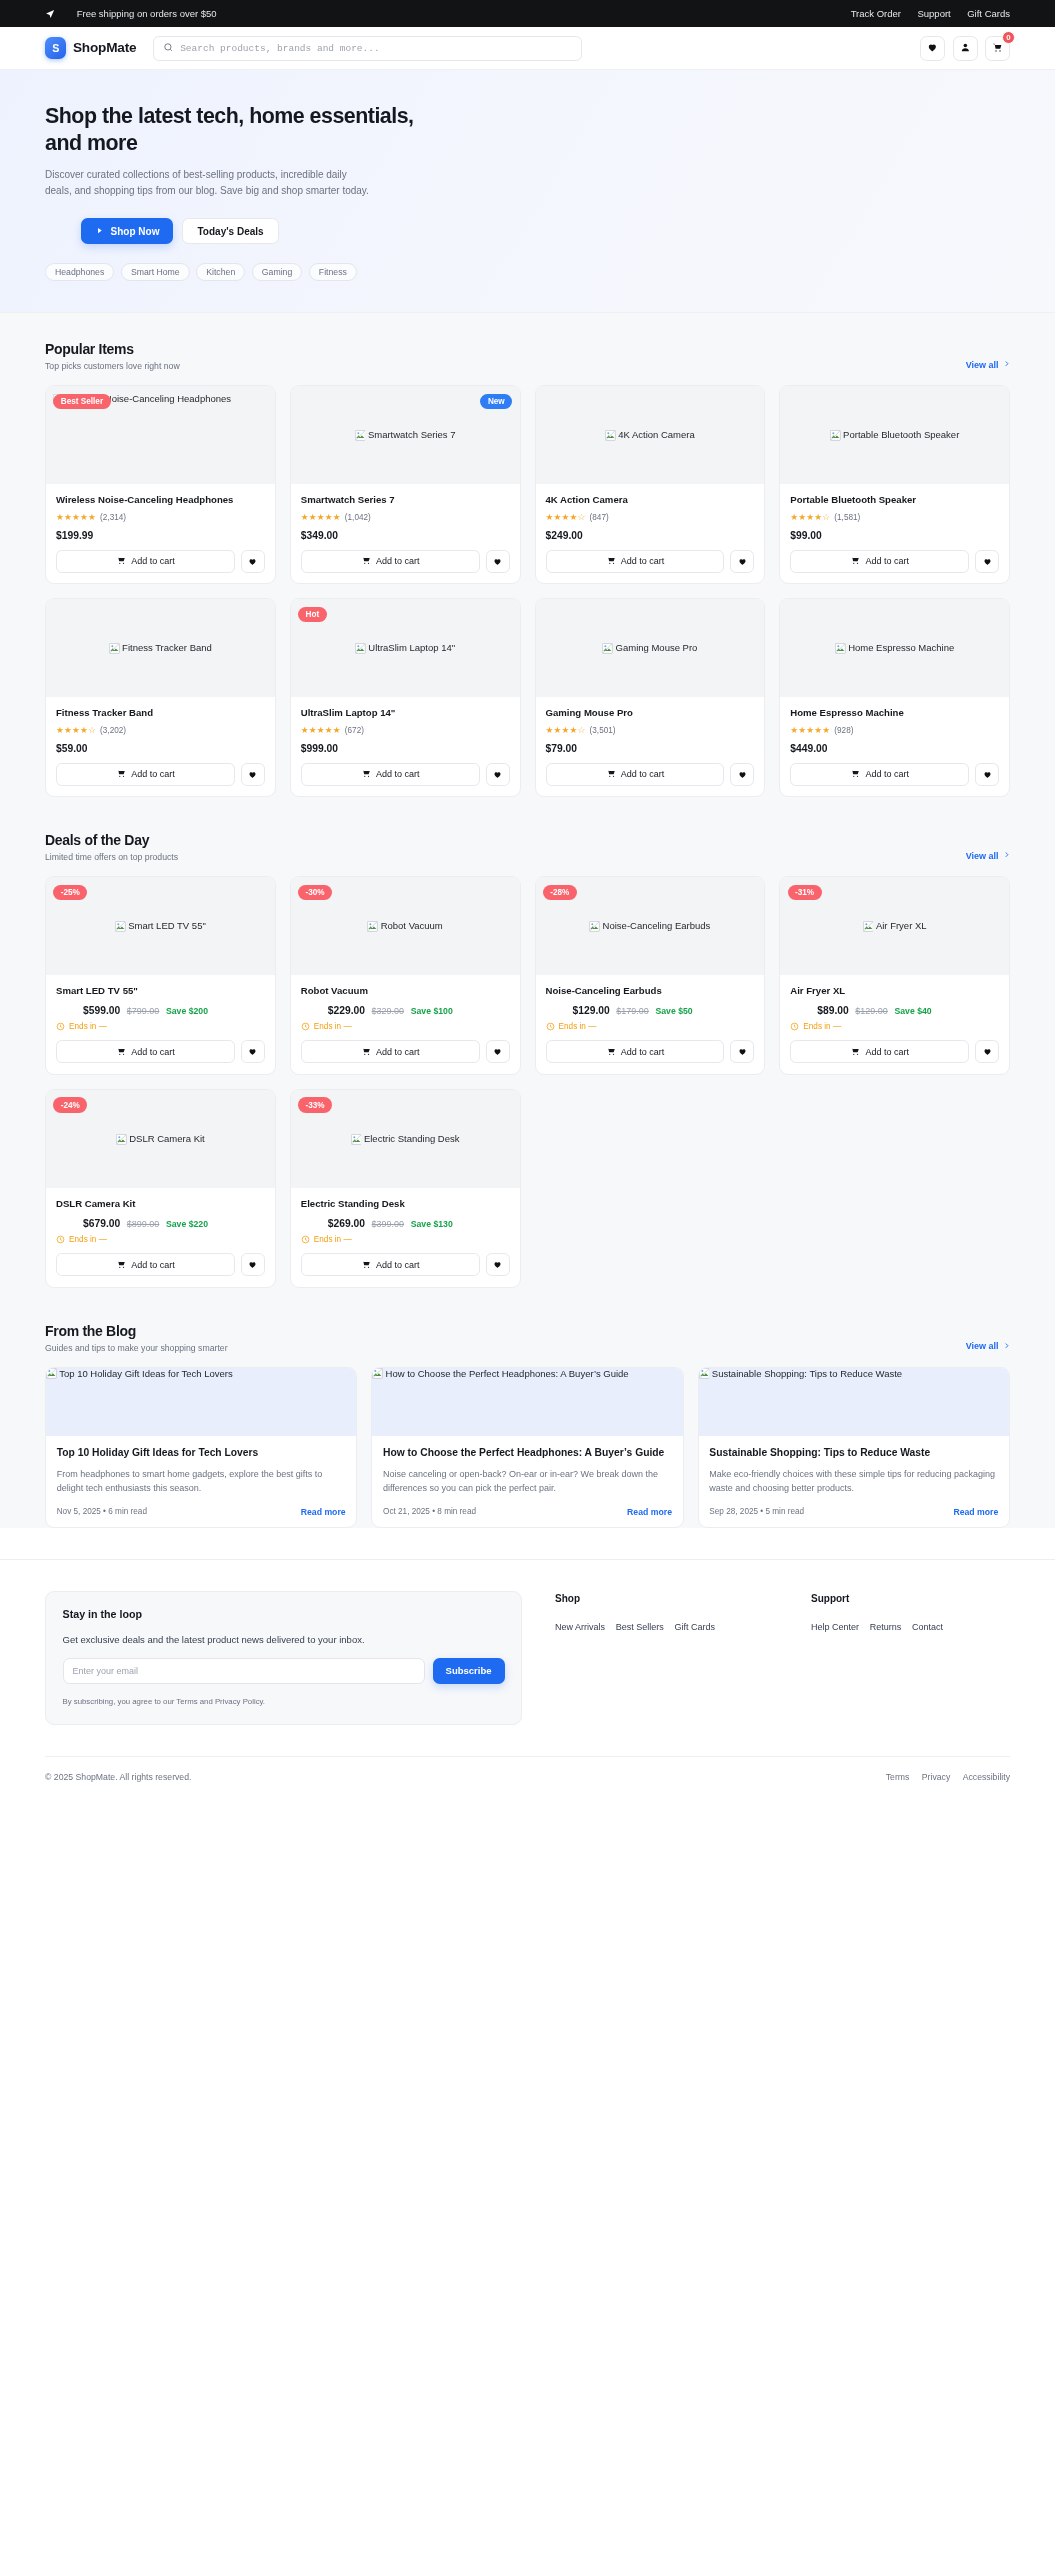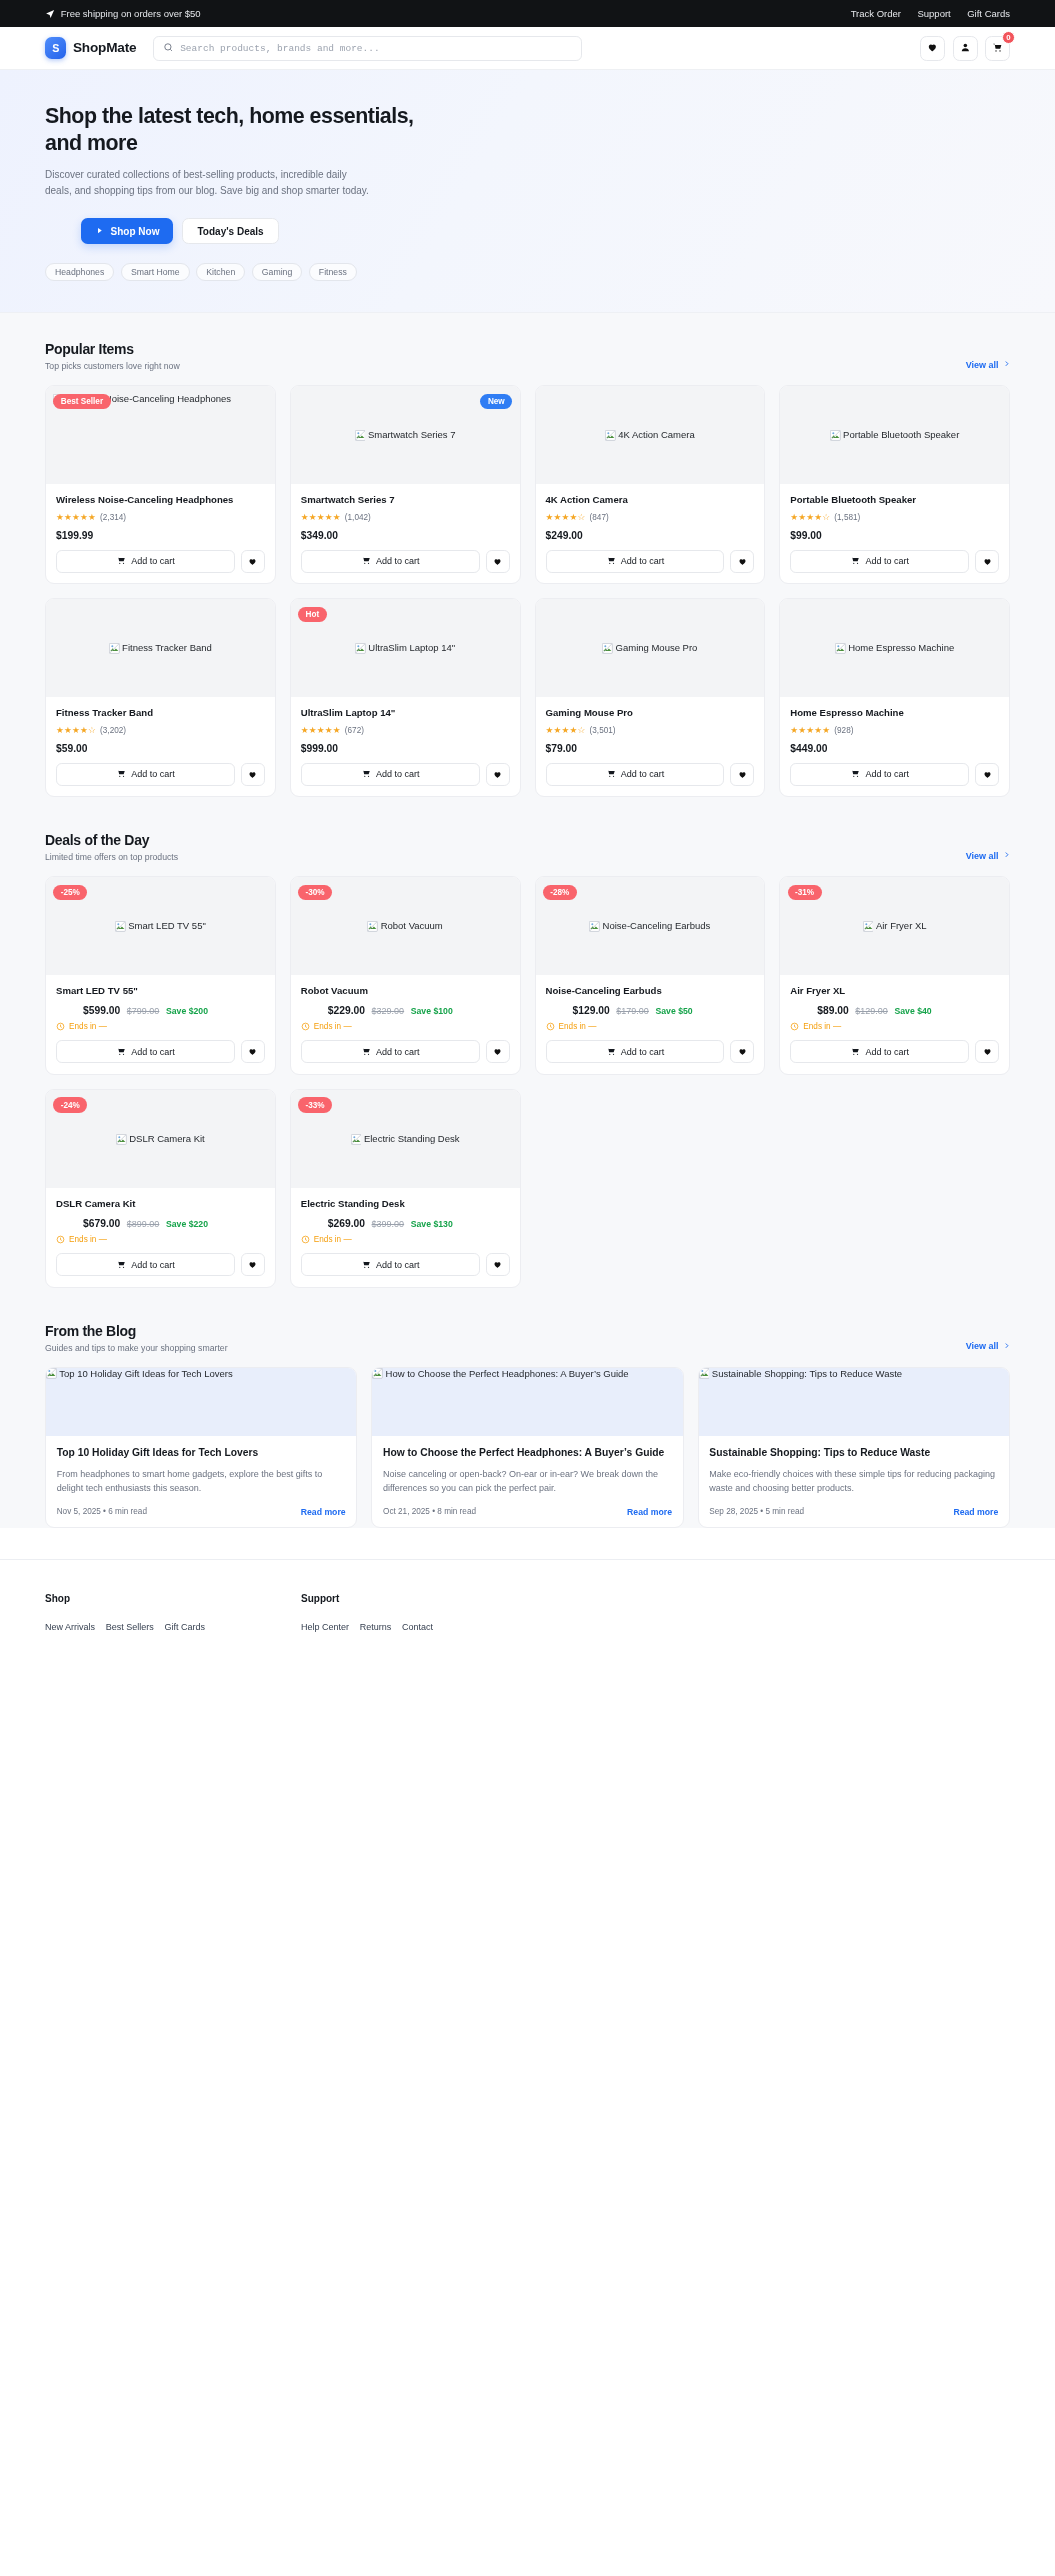--- a/index.html
+++ b/index.html
@@ -15,21 +15,21 @@
   
   .announce {
     background: #111315;
     color: #e5e7eb;
     height: 27px;
     display: flex;
     align-items: center;
     padding: 0 45px 0 45px;
     font-size: 9.5px;
   }
-  .announce-left { display: flex; align-items: center; gap: 5px; }
+  .announce-left { display: flex; align-items: center; gap: 21px; }
   .announce-right { margin-left: auto; display: flex; gap: 16.5px; }
   .announce-right a { color: #e5e7eb; text-decoration: none; font-size: 9.5px; }
   .plane-icon { display: inline-block; width: 10.7px; height: 10.7px; color: #fff; }
 
   
   .header {
     height: 43px;
     background: #fff;
     display: flex;
     align-items: center;
@@ -1027,34 +1027,51 @@
             <span class="blog-date">Sep 28, 2025 • 5 min read</span>
             <a href="#" class="read-more">Read more</a>
           </div>
         </div>
       </div>
     </div>
 </div>
 
 <div class="footer-wrap">
   <div class="footer-top">
+    <div class="news-card">
+      <div class="news-title">Stay in the loop</div>
+      <div class="news-sub">Get exclusive deals and the latest product news delivered to your inbox.</div>
+      <div class="news-form">
+        <input type="text" placeholder="Enter your email" style="">
+        <button class="subscribe">Subscribe</button>
+      </div>
+      <div class="news-fine">By subscribing, you agree to our Terms and Privacy Policy.</div>
+    </div>
 
     <div class="fcol col-shop">
       <h4>Shop</h4>
       <ul>
         <li><a href="#">New Arrivals</a></li>
         <li><a href="#">Best Sellers</a></li>
         <li><a href="#">Gift Cards</a></li>
       </ul>
     </div>
 
     <div class="fcol">
       <h4>Support</h4>
       <ul>
         <li><a href="#">Help Center</a></li>
         <li><a href="#">Returns</a></li>
         <li><a href="#">Contact</a></li>
       </ul>
     </div>
   </div>
 
+  <div class="footer-bottom">
+    <div class="copyright">© 2025 ShopMate. All rights reserved.</div>
+    <div class="legal">
+      <a href="#">Terms</a>
+      <a href="#">Privacy</a>
+      <a href="#">Accessibility</a>
+    </div>
+  </div>
 </div>
 
 
 </body></html>

